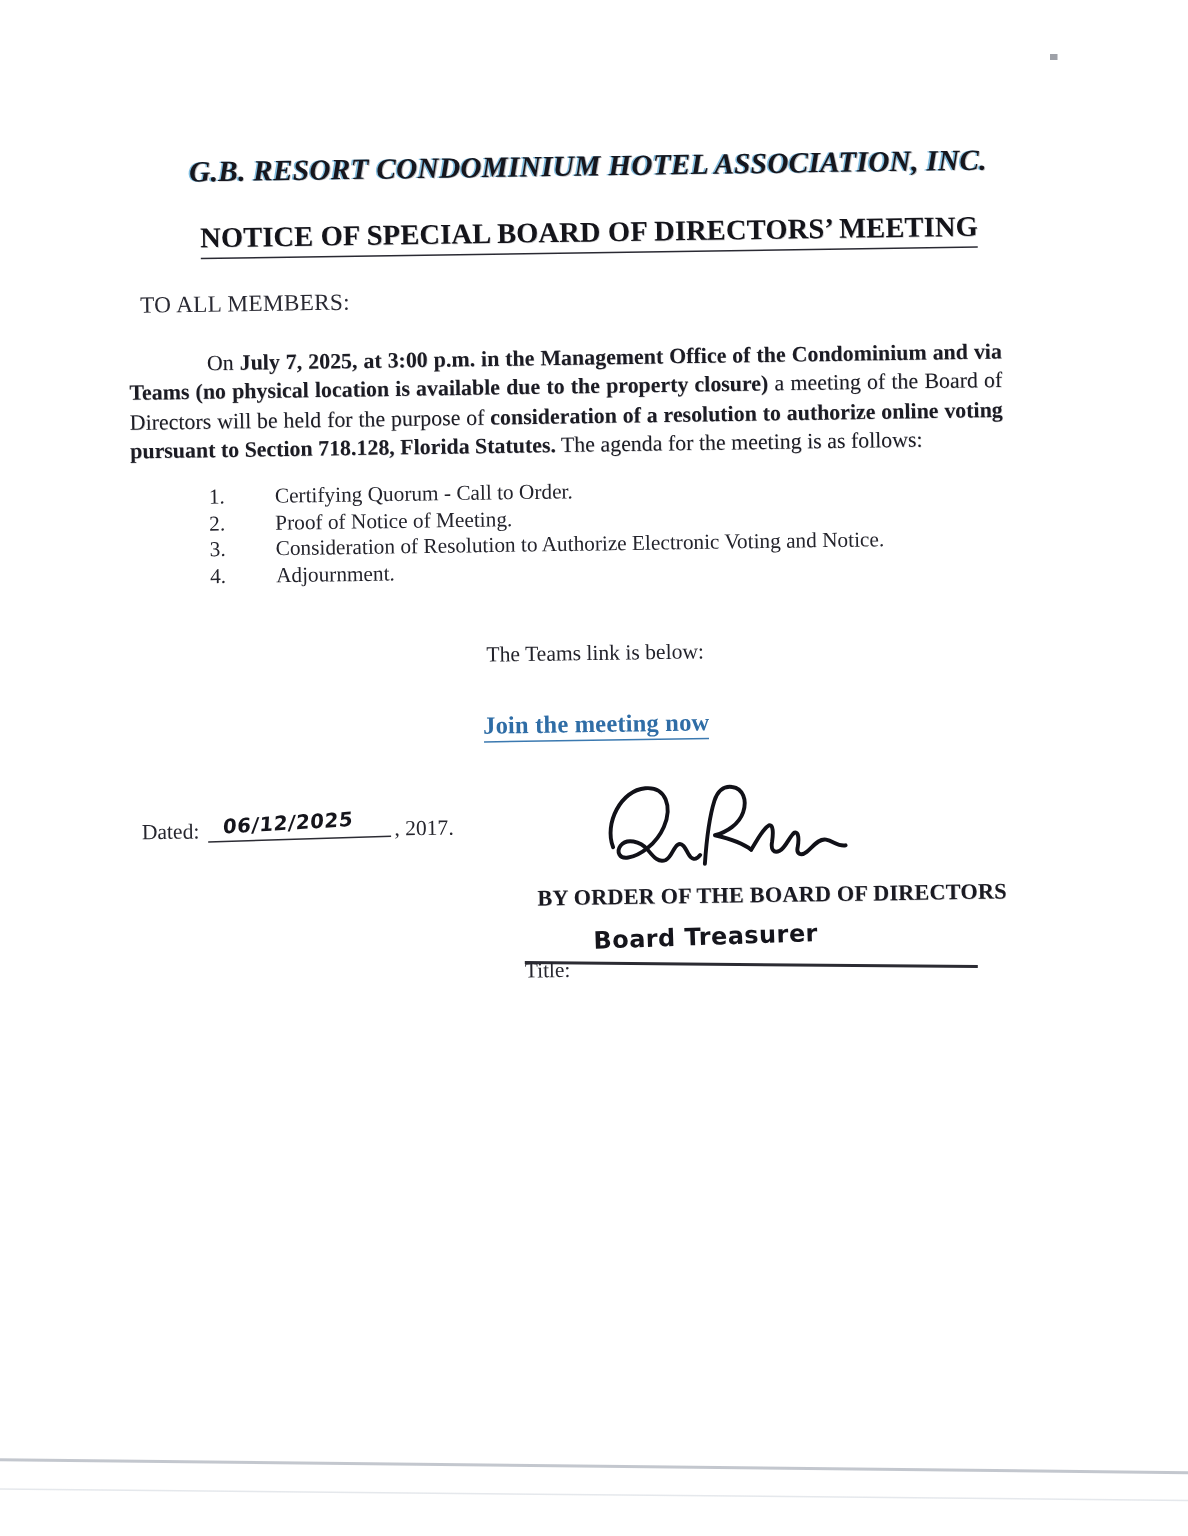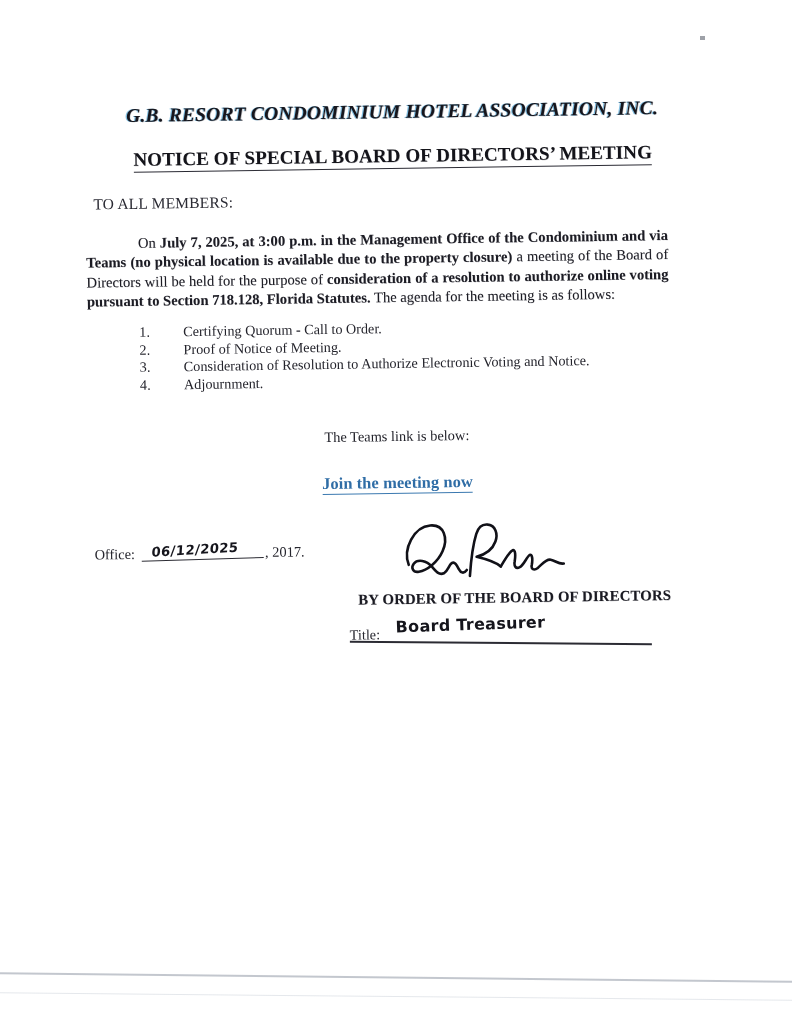--- a/index.html
+++ b/index.html
@@ -227,21 +227,21 @@
   }
   #title-value {
     left: 392px;
     top: 616px;
     font-size: 16px;
     letter-spacing: .3px;
     transform: rotate(-1.1deg);
     white-space: nowrap;
   }
   #title-label {
-    left: 346px; top: 626px;
+    left: 346px; top: 639px;
     font-size: 14.2px;
     color: #26262e;
   }
 </style>
 </head>
 <body>
 
 <div id="page-sheet">
 
   <div id="doc-body">
@@ -272,21 +272,21 @@
         <span class="agenda-text">Adjournment.</span>
       </div>
     </div>
 
     <div class="abs" id="teams-intro">The Teams link is below:</div>
 
     <div class="abs" id="teams-link">
       <a href="#">Join the meeting now</a>
     </div>
 
-    <div class="abs" id="dated-block"><span>Office:</span><span class="rule"><span class="hand" id="dated-value">06/12/2025</span></span><span>, 2017.</span></div>
+    <div class="abs" id="dated-block"><span>Dated:</span><span class="rule"><span class="hand" id="dated-value">06/12/2025</span></span><span>, 2017.</span></div>
 
     <svg class="abs" id="signature-ink" viewBox="0 0 170 72" aria-hidden="true">
       <g fill="none" stroke="#111118" stroke-linecap="round" stroke-linejoin="round">
         <path d="M8 46 C2 30, 14 8, 30 7 C44 6, 48 20, 42 33 C37 44, 26 52, 18 53
                  C12 54, 10 49, 13 45 C17 40, 26 42, 31 48 C35 53, 38 57, 43 55
                  C47 53, 48 47, 51 45 C54 43, 56 47, 58 51 C60 55, 63 56, 66 52" stroke-width="2.6"></path>
         <path d="M69 58 C70 46, 72 28, 76 16 C78 10, 82 6, 88 7 C95 8, 98 16, 95 24
                  C92 32, 84 37, 76 39 C84 41, 94 44, 100 49" stroke-width="2.6"></path>
         <path d="M100 49 C104 43, 108 35, 112 33 C115 32, 115 38, 114 44
                  C113 49, 115 52, 119 50 C123 48, 126 40, 129 38

